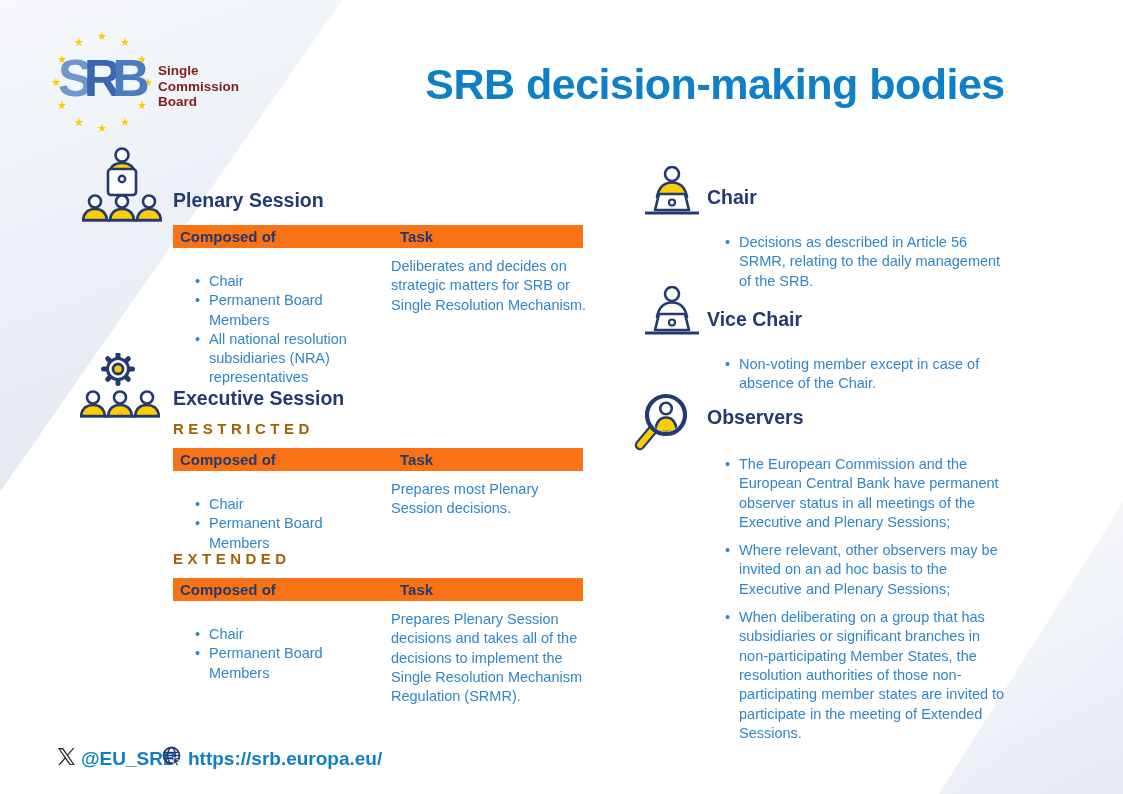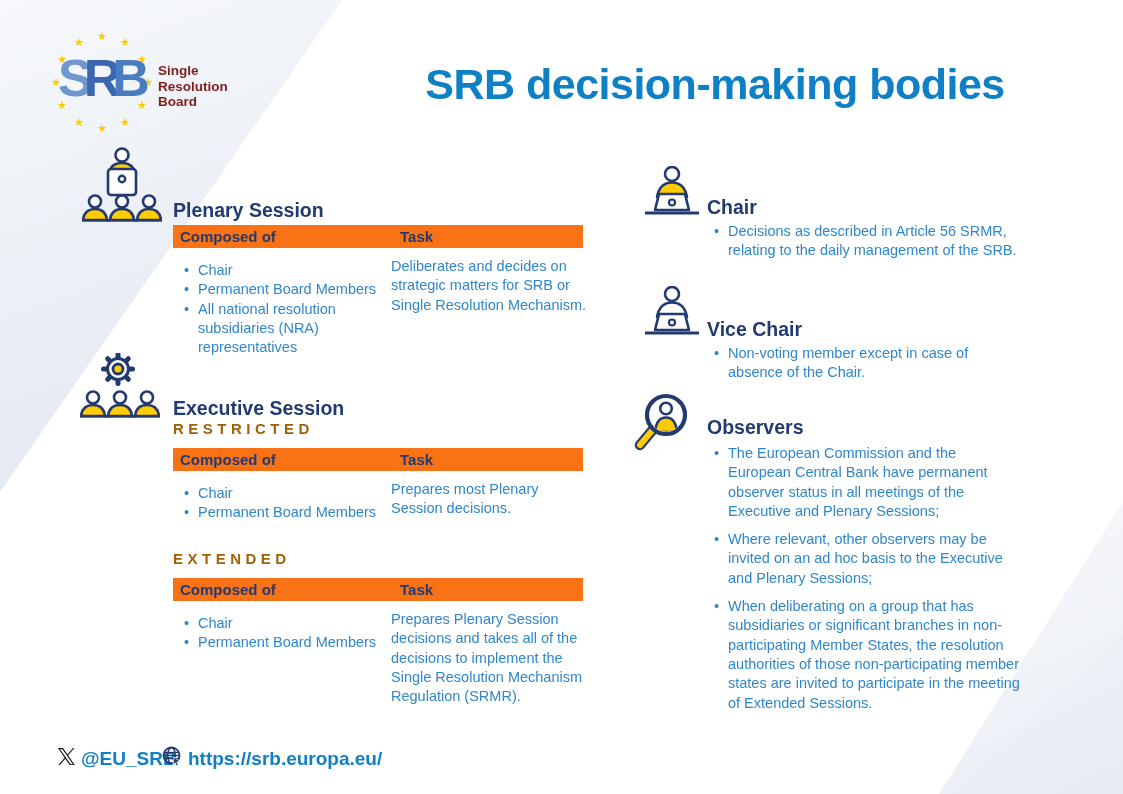--- a/index.html
+++ b/index.html
@@ -32,30 +32,30 @@
   .logo-srb .l1 { color:#6f96cd; }
   .logo-srb .l2 { color:#3a67ae; }
   .logo-srb .l3 { color:#4b7cbf; }
   .logo-name { position:absolute; left:118px; top:33px; font-size:13.5px; font-weight:bold; color:#7f1d1d; line-height:15.5px; }
   
   .title {
     position:absolute; left:370px; top:60px; width:690px; text-align:center;
     font-size:43px; font-weight:bold; color:#0f80c5; letter-spacing:-0.5px;
   }
   
-  .session-h { position:absolute; font-size:19.5px; font-weight:bold; color:#223a70;margin-top:10px; }
+  .session-h { position:absolute; font-size:19.5px; font-weight:bold; color:#223a70; }
   .sub-label { position:absolute; font-size:15px; font-weight:bold; color:#a16207; letter-spacing:4.5px; }
   
   .band { position:absolute; width:410px; height:23px; background:#f97316; }
   .band span { position:absolute; top:0; line-height:23px; font-size:15px; font-weight:bold; color:#223a70; }
   .band .c1 { left:7px; }
   .band .c2 { left:227px; }
   
   .bodytext { position:absolute; font-size:14.5px; line-height:19.3px; color:#2f87c9; }
-  ul.blist { margin:4px; padding:0; list-style:none; }
+  ul.blist { margin:15px; padding:0; list-style:none; }
   ul.blist li { position:relative; padding-left:17px; }
   ul.blist li::before { content:"\2022"; position:absolute; left:3px; top:0; color:#2f87c9; }
   ul.rlist li { margin-bottom:9px; }
   
   .footer-text { position:absolute; font-size:19px; font-weight:bold; color:#0f80c5; }
   .icon { position:absolute; }
 </style>
 </head>
 <body>
 
@@ -84,21 +84,21 @@
     <span class="star" style="left:17px;top:24px">★</span>
     <span class="star" style="left:11px;top:47px">★</span>
     <span class="star" style="left:17px;top:70px">★</span>
     <span class="star" style="left:34px;top:87px">★</span>
     <span class="star" style="left:57px;top:93px">★</span>
     <span class="star" style="left:80px;top:87px">★</span>
     <span class="star" style="left:97px;top:70px">★</span>
     <div class="logo-srb"><span class="l1">S</span><span class="l2">R</span><span class="l3">B</span></div>
     <div class="logo-name">
       <div>Single</div>
-      <div>Resolution</div>
+      <div>Commission</div>
       <div>Board</div>
     </div>
   </div>
 
   <div class="title">SRB decision-making bodies</div>
 
   <svg class="icon" style="left:82px;top:147px" width="80" height="76" viewBox="0 0 80 76">
     <path d="M27 27 C28 19 33 16 40 16 C47 16 52 19 53 27 Z" fill="#ffcc00" stroke="#223a70" stroke-width="2.6" stroke-linejoin="round"></path>
     <circle cx="40" cy="8" r="6.5" fill="#ffffff" stroke="#223a70" stroke-width="2.6"></circle>
     <rect x="26" y="22" width="28" height="26" rx="3" fill="#ffffff" stroke="#223a70" stroke-width="2.6"></rect>

